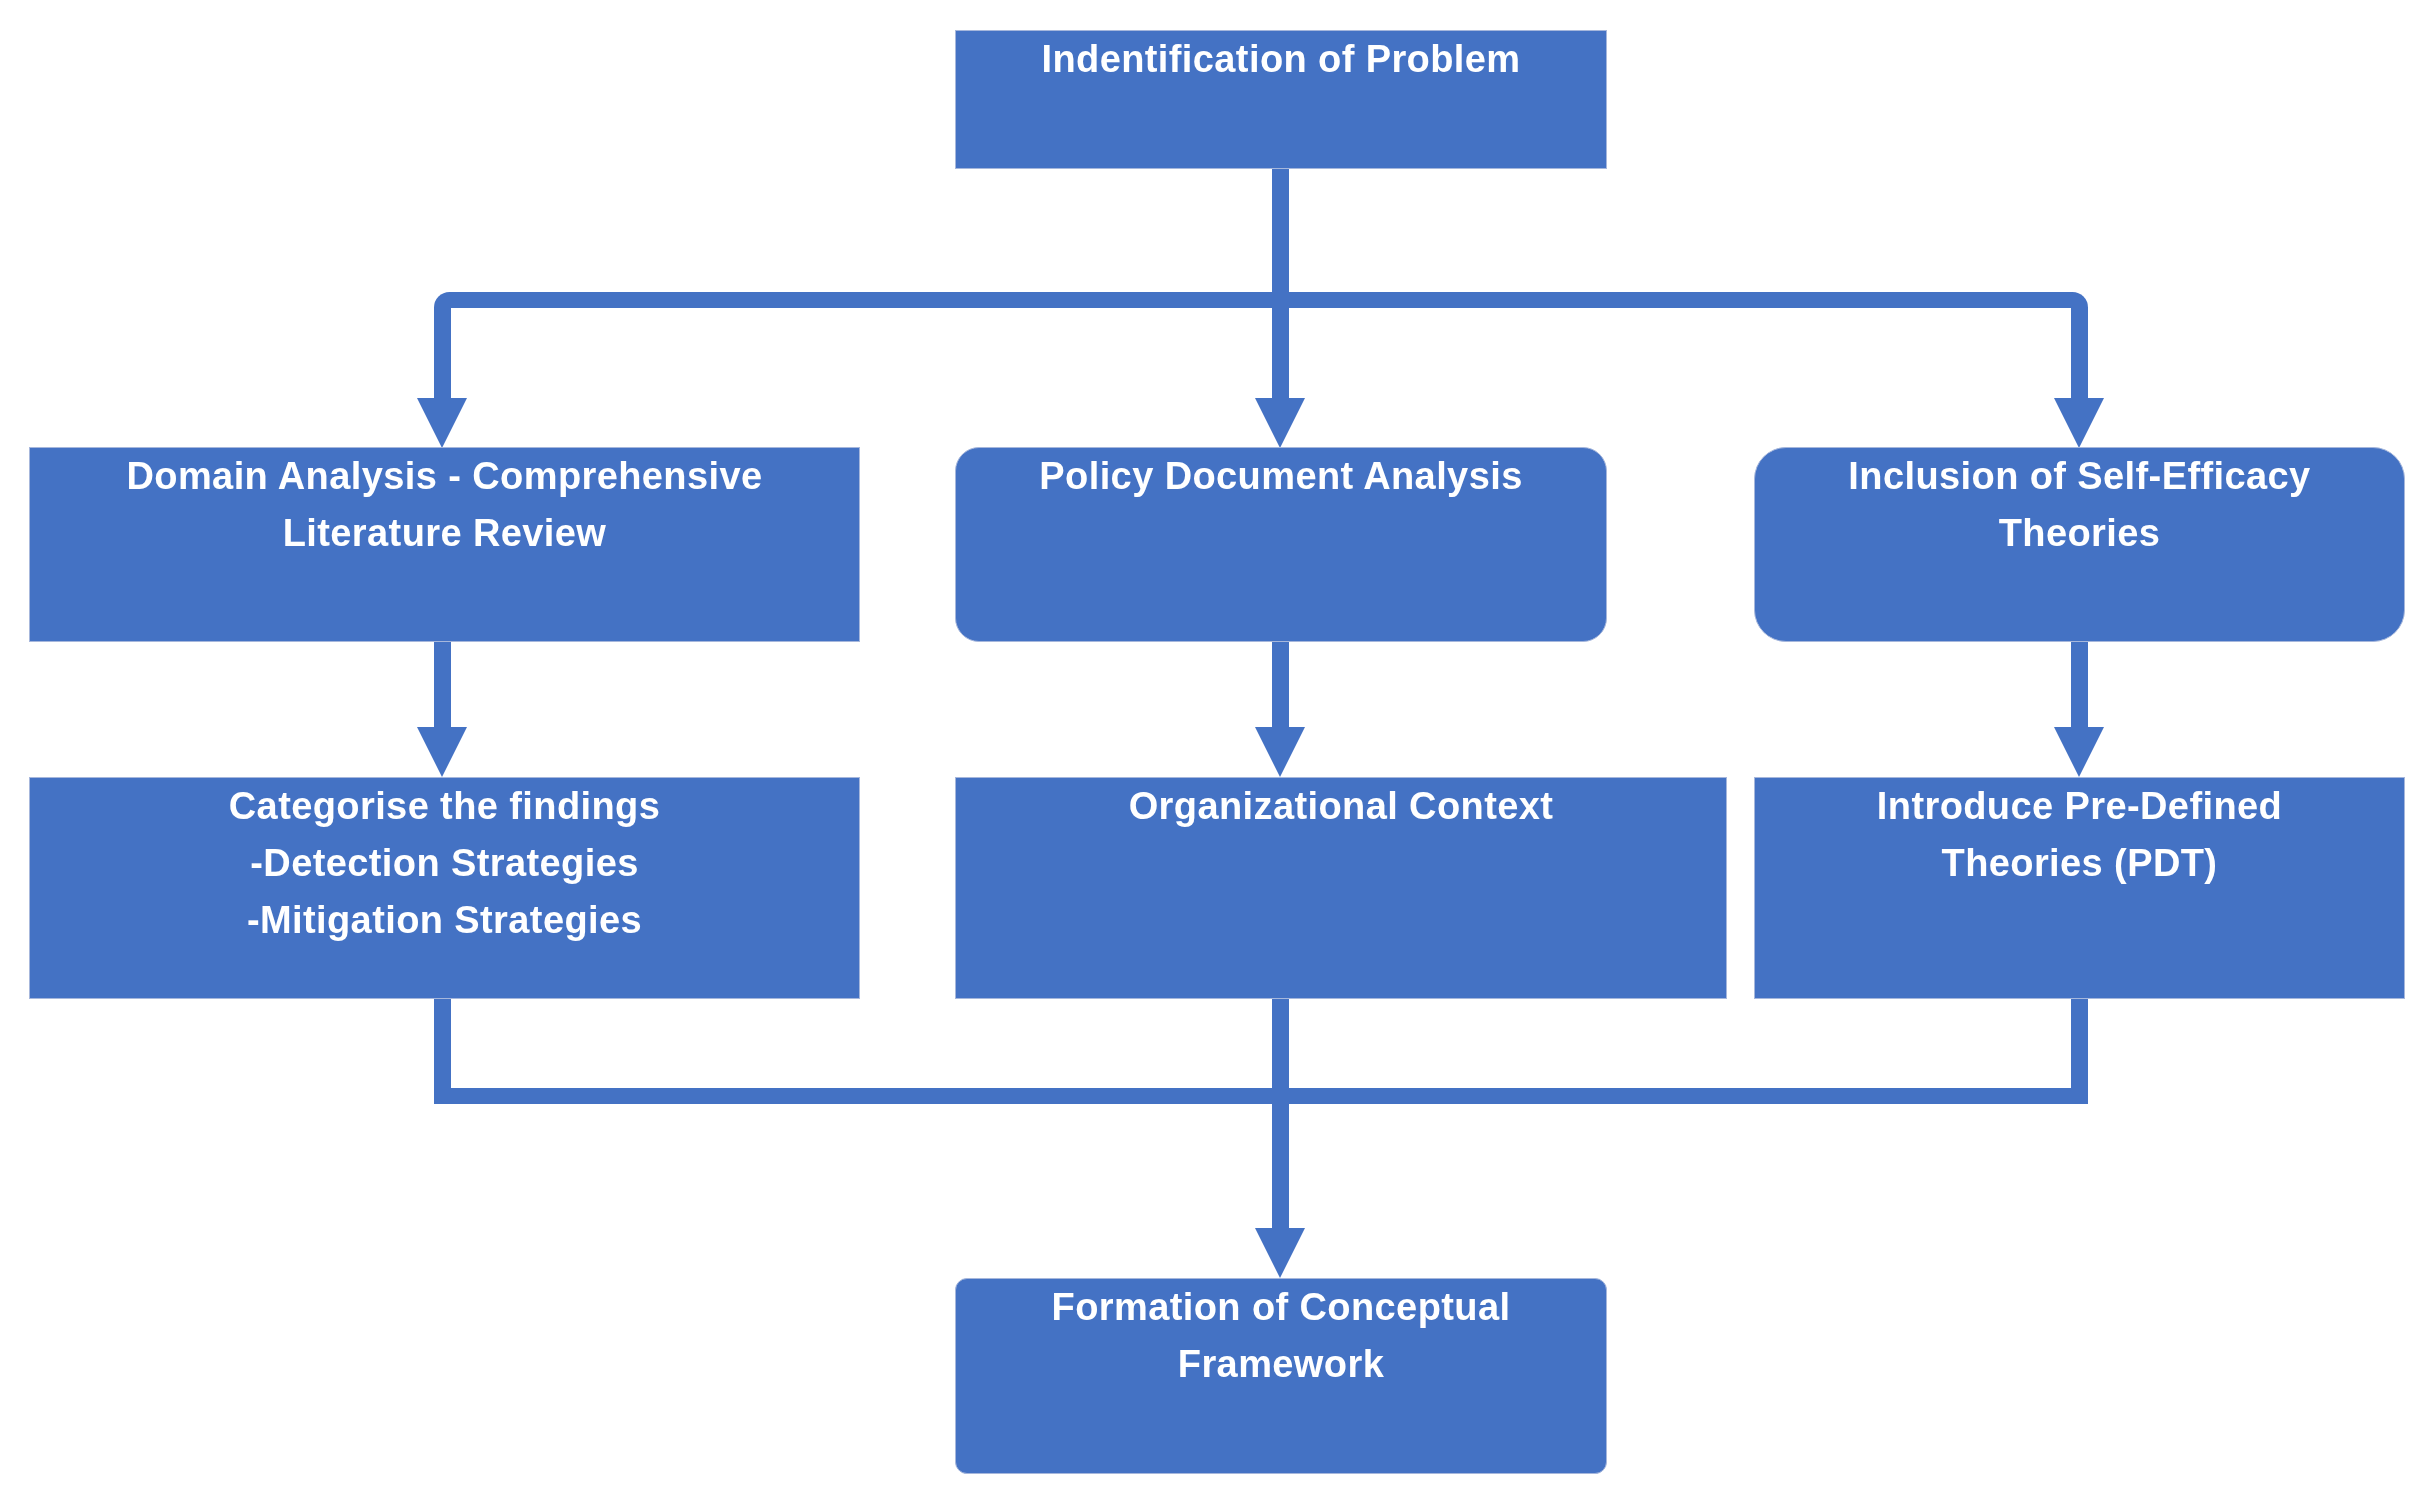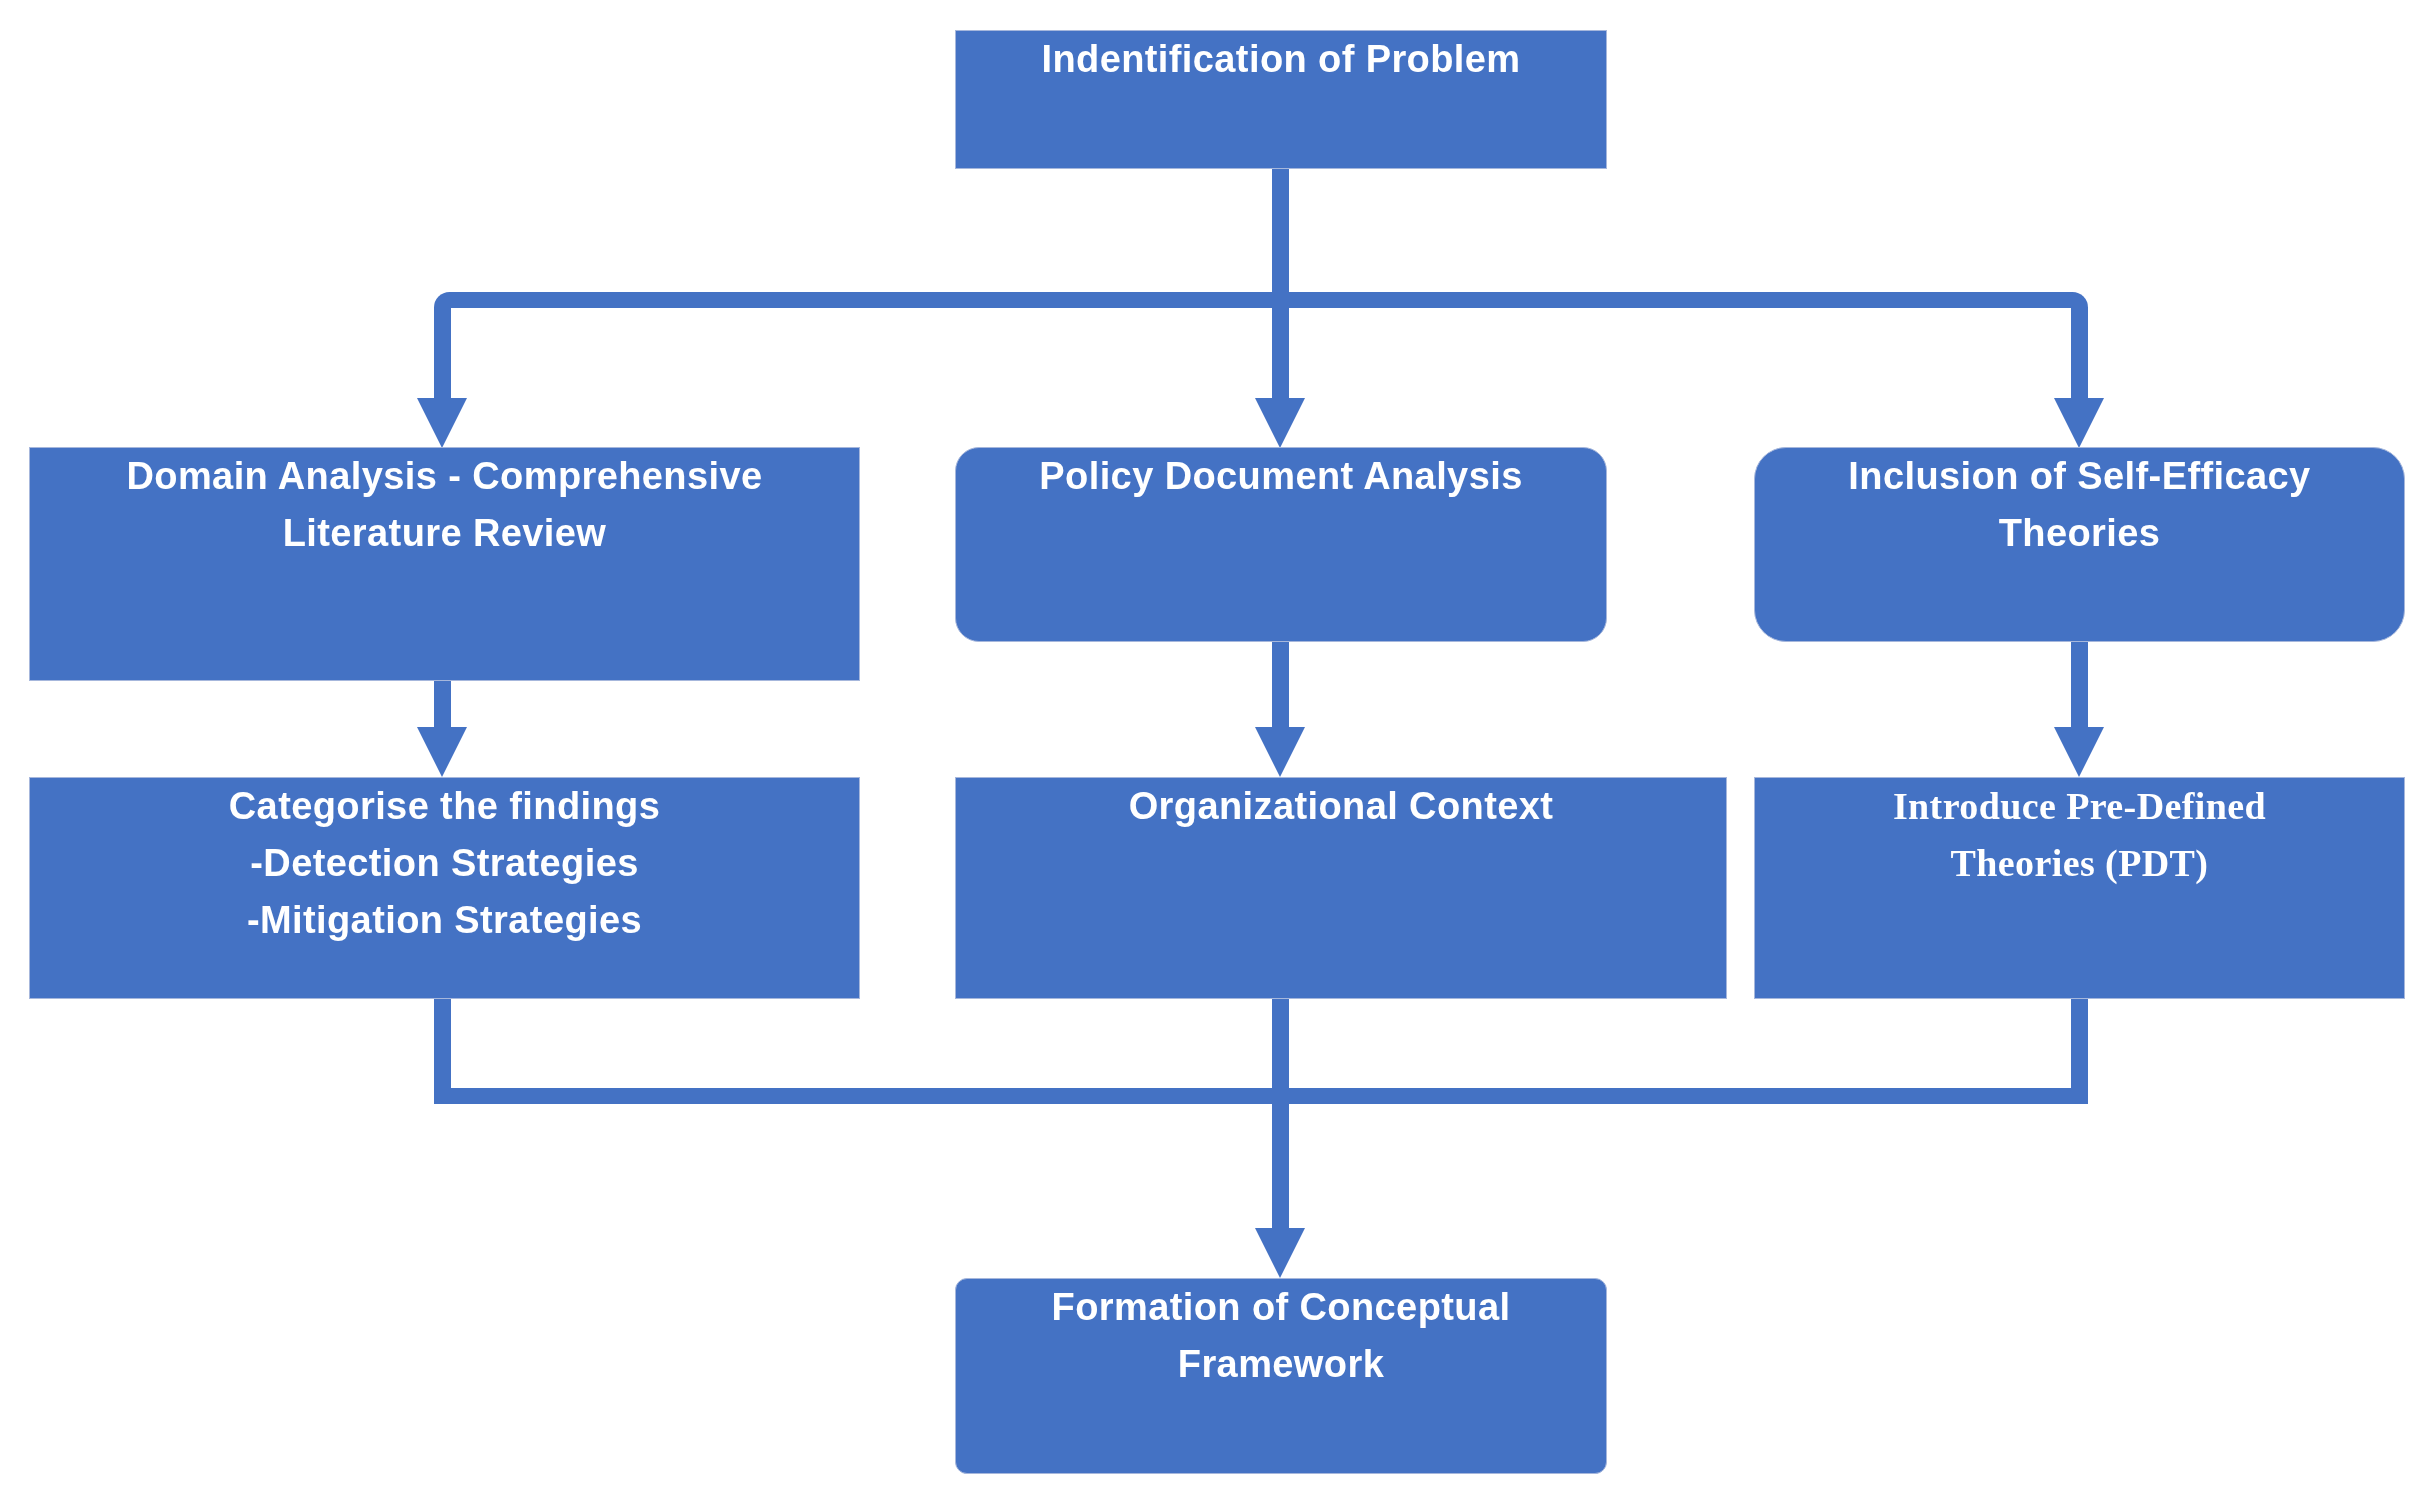--- a/index.html
+++ b/index.html
@@ -40,26 +40,26 @@
   .bar-bottom{border-radius:0 0 15.5px 15.5px;}
   .arrowhead{
     position:absolute;
     width:0;height:0;
     border-left:25.6px solid transparent;
     border-right:25.6px solid transparent;
     border-top:50px solid var(--conn);
   }
   
   #n-identification{left:955px;top:29.5px;width:652px;height:139px;}
-  #n-domain{left:29px;top:447px;width:831px;height:234px;padding-bottom:62px;}
+  #n-domain{left:29px;top:447px;width:831px;height:195px;padding-bottom:62px;}
   #n-policy{left:955px;top:447px;width:652px;height:195px;border-radius:24px;}
   #n-selfeff{left:1754px;top:447px;width:651px;height:195px;border-radius:32px;}
   #n-categorise{left:29px;top:777px;width:831px;height:222px;}
   #n-orgcontext{left:955px;top:777px;width:772px;height:222px;}
-  #n-pdt{left:1754px;top:777px;width:651px;height:222px;font-family:Liberation Serif, serif;}
+  #n-pdt{left:1754px;top:777px;width:651px;height:222px;}
   #n-formation{left:955px;top:1278px;width:652px;height:196px;border-radius:12px;}
 </style>
 </head>
 <body>
 
 <div class="canvas">
 
   <div class="conn" style="left:1272px;top:168px;width:17px;height:230px;"></div>
   <div class="conn bar-top" style="left:434px;top:292px;width:1654px;height:15.5px;"></div>
   <div class="conn" style="left:434px;top:308px;width:17px;height:90px;"></div>

